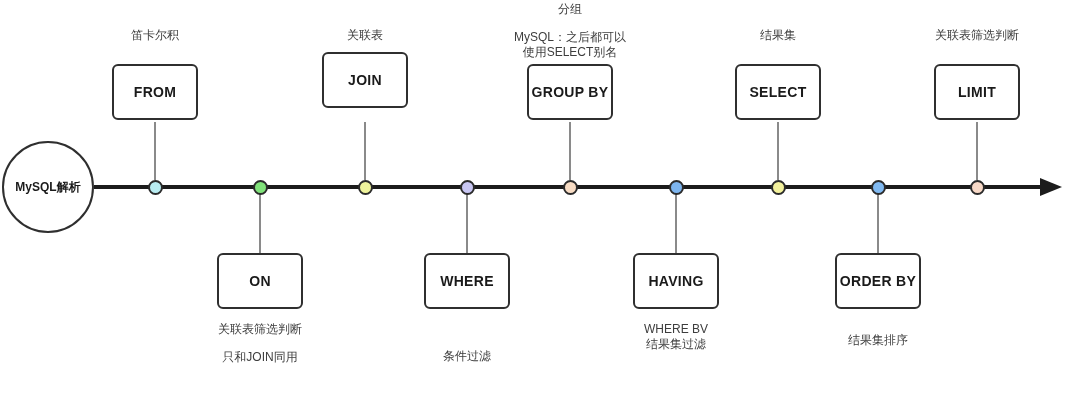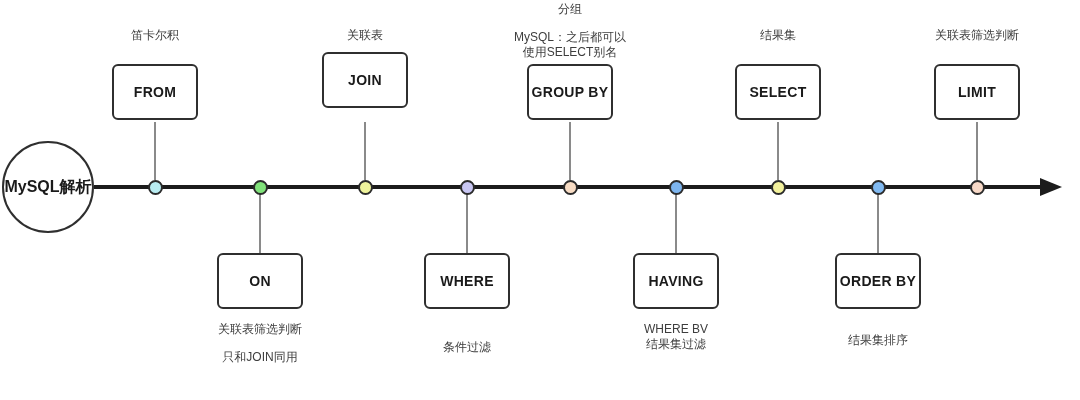--- a/index.html
+++ b/index.html
@@ -7,21 +7,21 @@
     position:relative;
     width:1080px;height:400px;
     background:#ffffff;
     font-family:"Liberation Sans","DejaVu Sans",sans-serif;
     overflow:hidden;
   }
   .start-circle{
     position:absolute;left:2px;top:141px;width:92px;height:92px;
     border:2px solid #2f2f2f;border-radius:50%;background:#fff;
     display:flex;align-items:center;justify-content:center;
-    font-size:16px;font-weight:bold;color:#1a1a1a;box-sizing:border-box;
+    font-size:12px;font-weight:bold;color:#1a1a1a;box-sizing:border-box;
     z-index:3;text-align:center;
   }
   .main-line{
     position:absolute;left:94px;top:185px;width:950px;height:4px;
     background:#1c1c1c;z-index:1;
   }
   .arrow-head{
     position:absolute;left:1040px;top:178px;width:0;height:0;
     border-left:22px solid #1c1c1c;
     border-top:9px solid transparent;
@@ -76,21 +76,21 @@
     <div class="ann" style="left:285px;top:28px;">关联表</div>
     <div class="box" style="left:322px;top:52px;">JOIN</div>
     <div class="conn" style="left:364px;top:122px;height:58px;"></div>
     <div class="dot" style="left: 358px; top: 180px; background: rgb(239, 244, 156);"></div>
   </div>
 
   <div>
     <div class="dot" style="left: 460px; top: 180px; background: rgb(200, 198, 243);"></div>
     <div class="conn" style="left:466px;top:194px;height:59px;"></div>
     <div class="box" style="left:424px;top:253px;">WHERE</div>
-    <div class="ann" style="left:387px;top:340px;">条件过滤</div>
+    <div class="ann" style="left:387px;top:349px;">条件过滤</div>
   </div>
 
   <div>
     <div class="ann" style="left:490px;top:2px;">分组</div>
     <div class="ann" style="left:490px;top:30px;">MySQL：之后都可以</div>
     <div class="ann" style="left:490px;top:45px;">使用SELECT别名</div>
     <div class="box" style="left:527px;top:64px;">GROUP BY</div>
     <div class="conn" style="left:569px;top:122px;height:58px;"></div>
     <div class="dot" style="left: 563px; top: 180px; background: rgb(248, 220, 196);"></div>
   </div>

